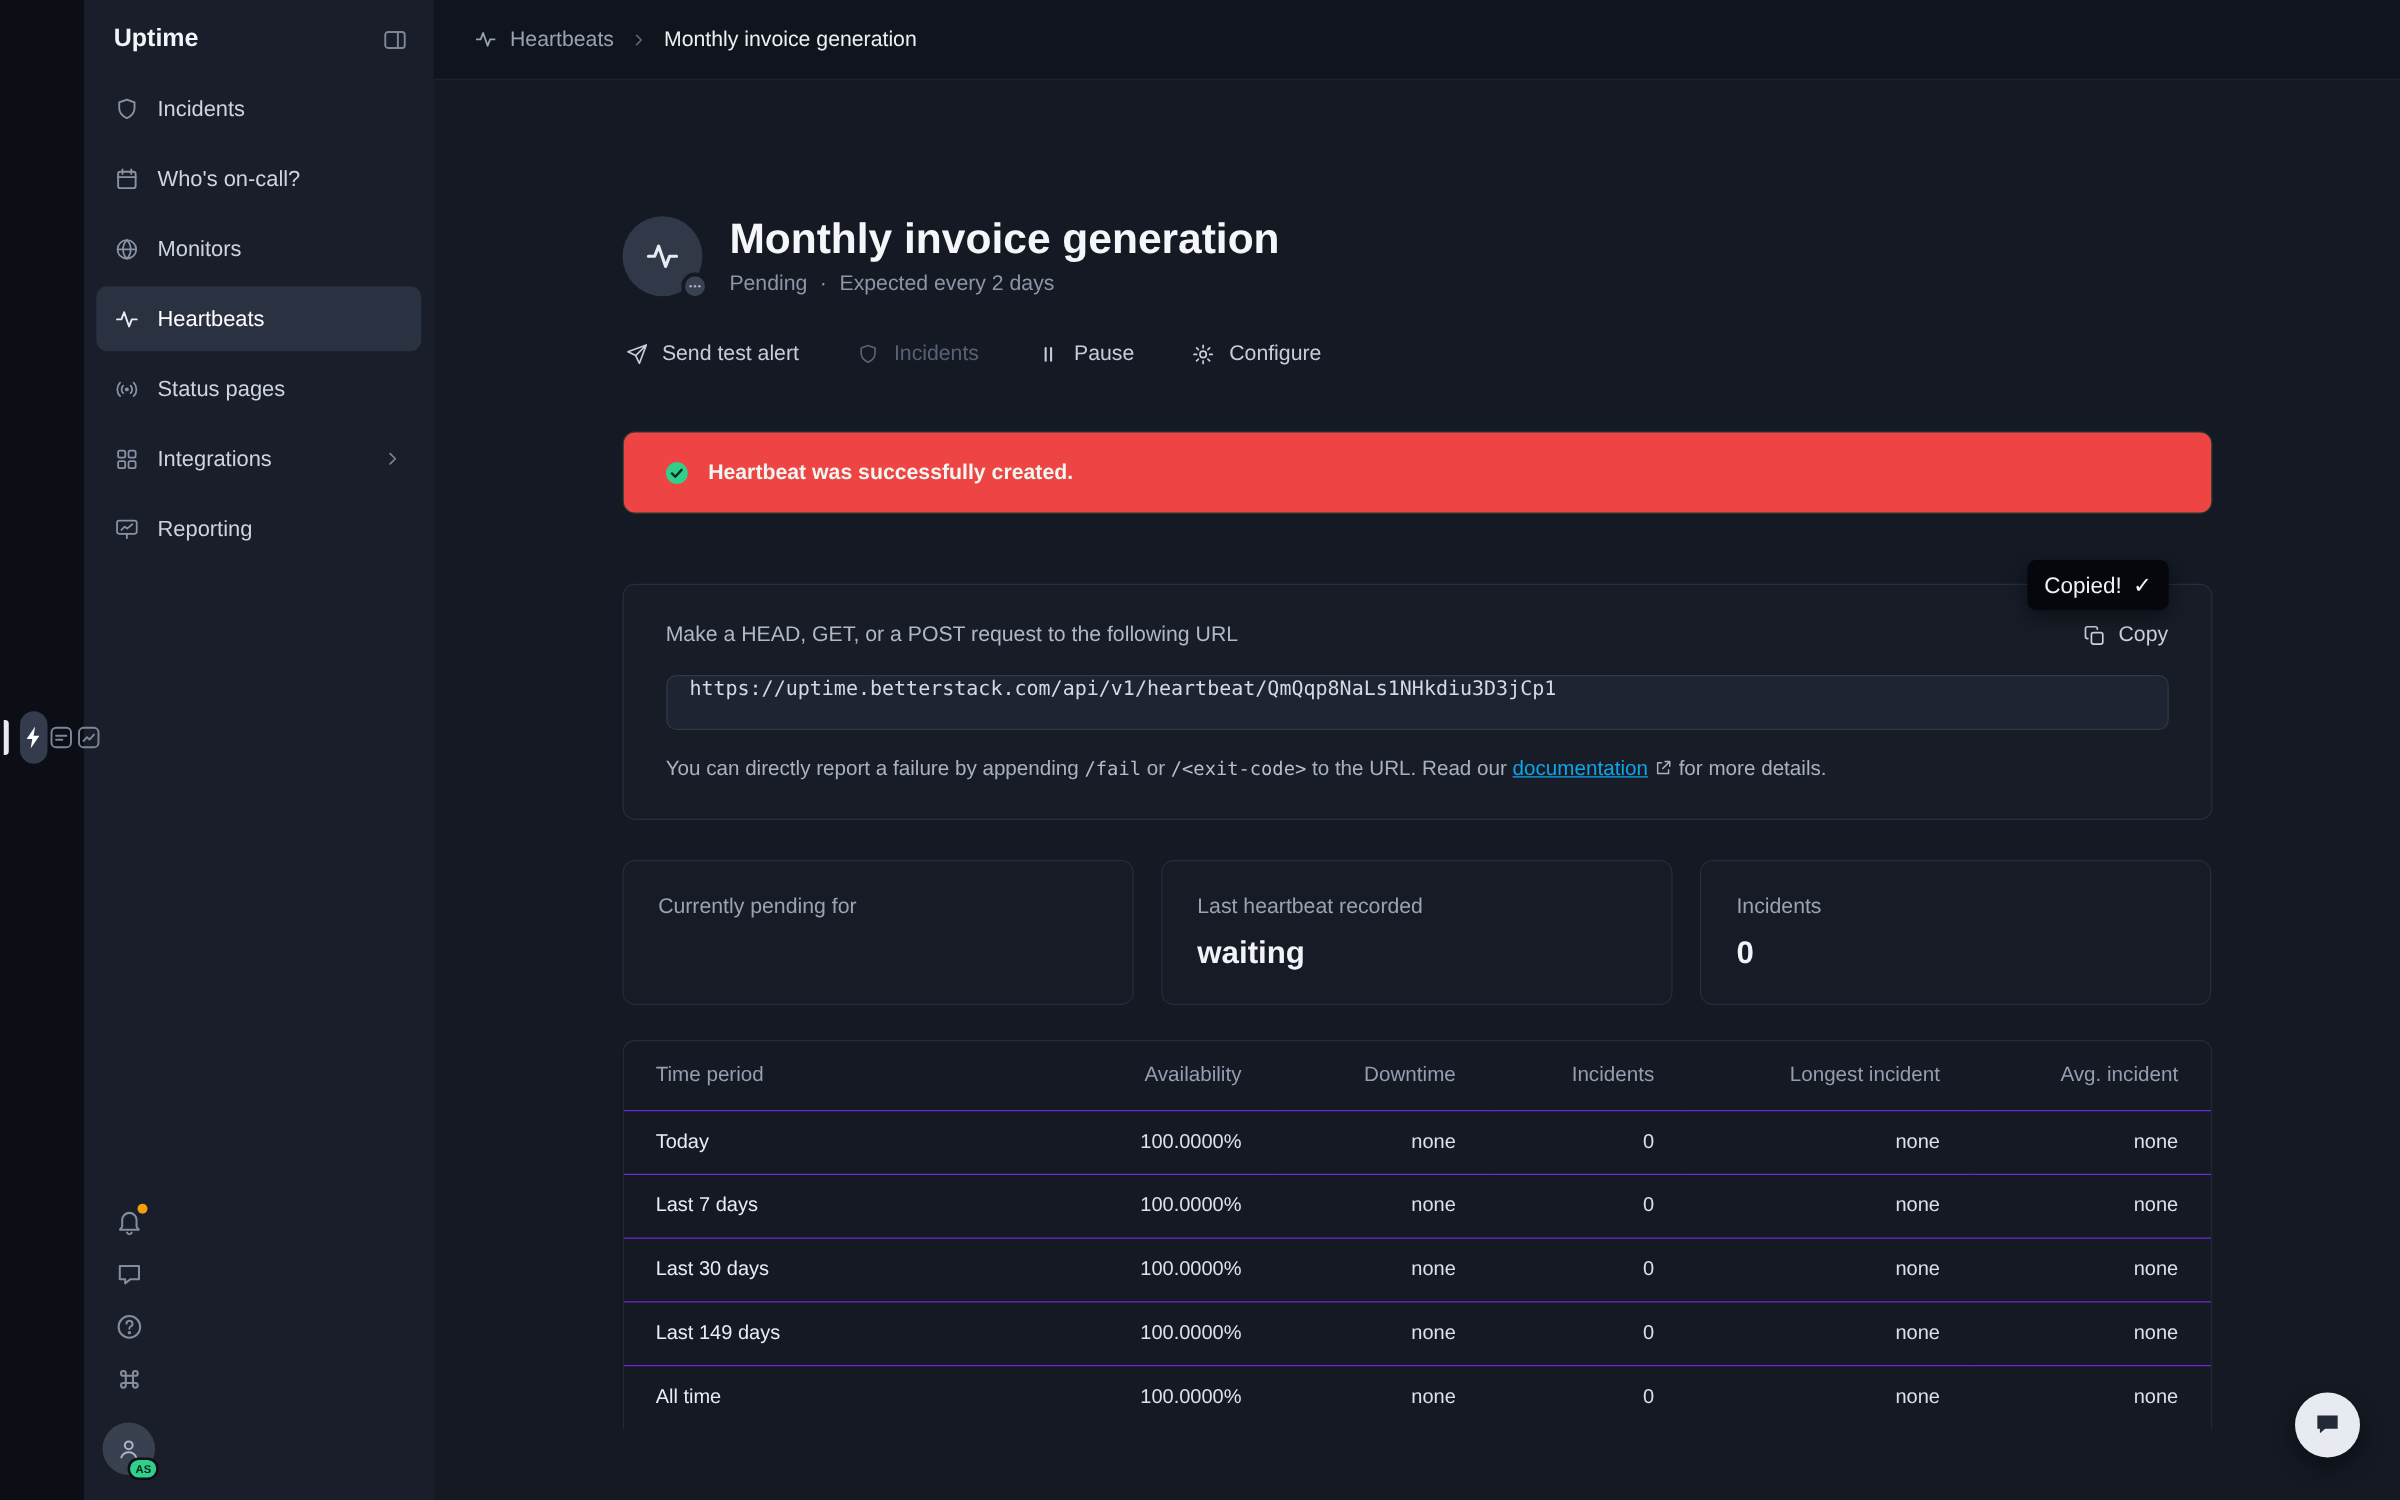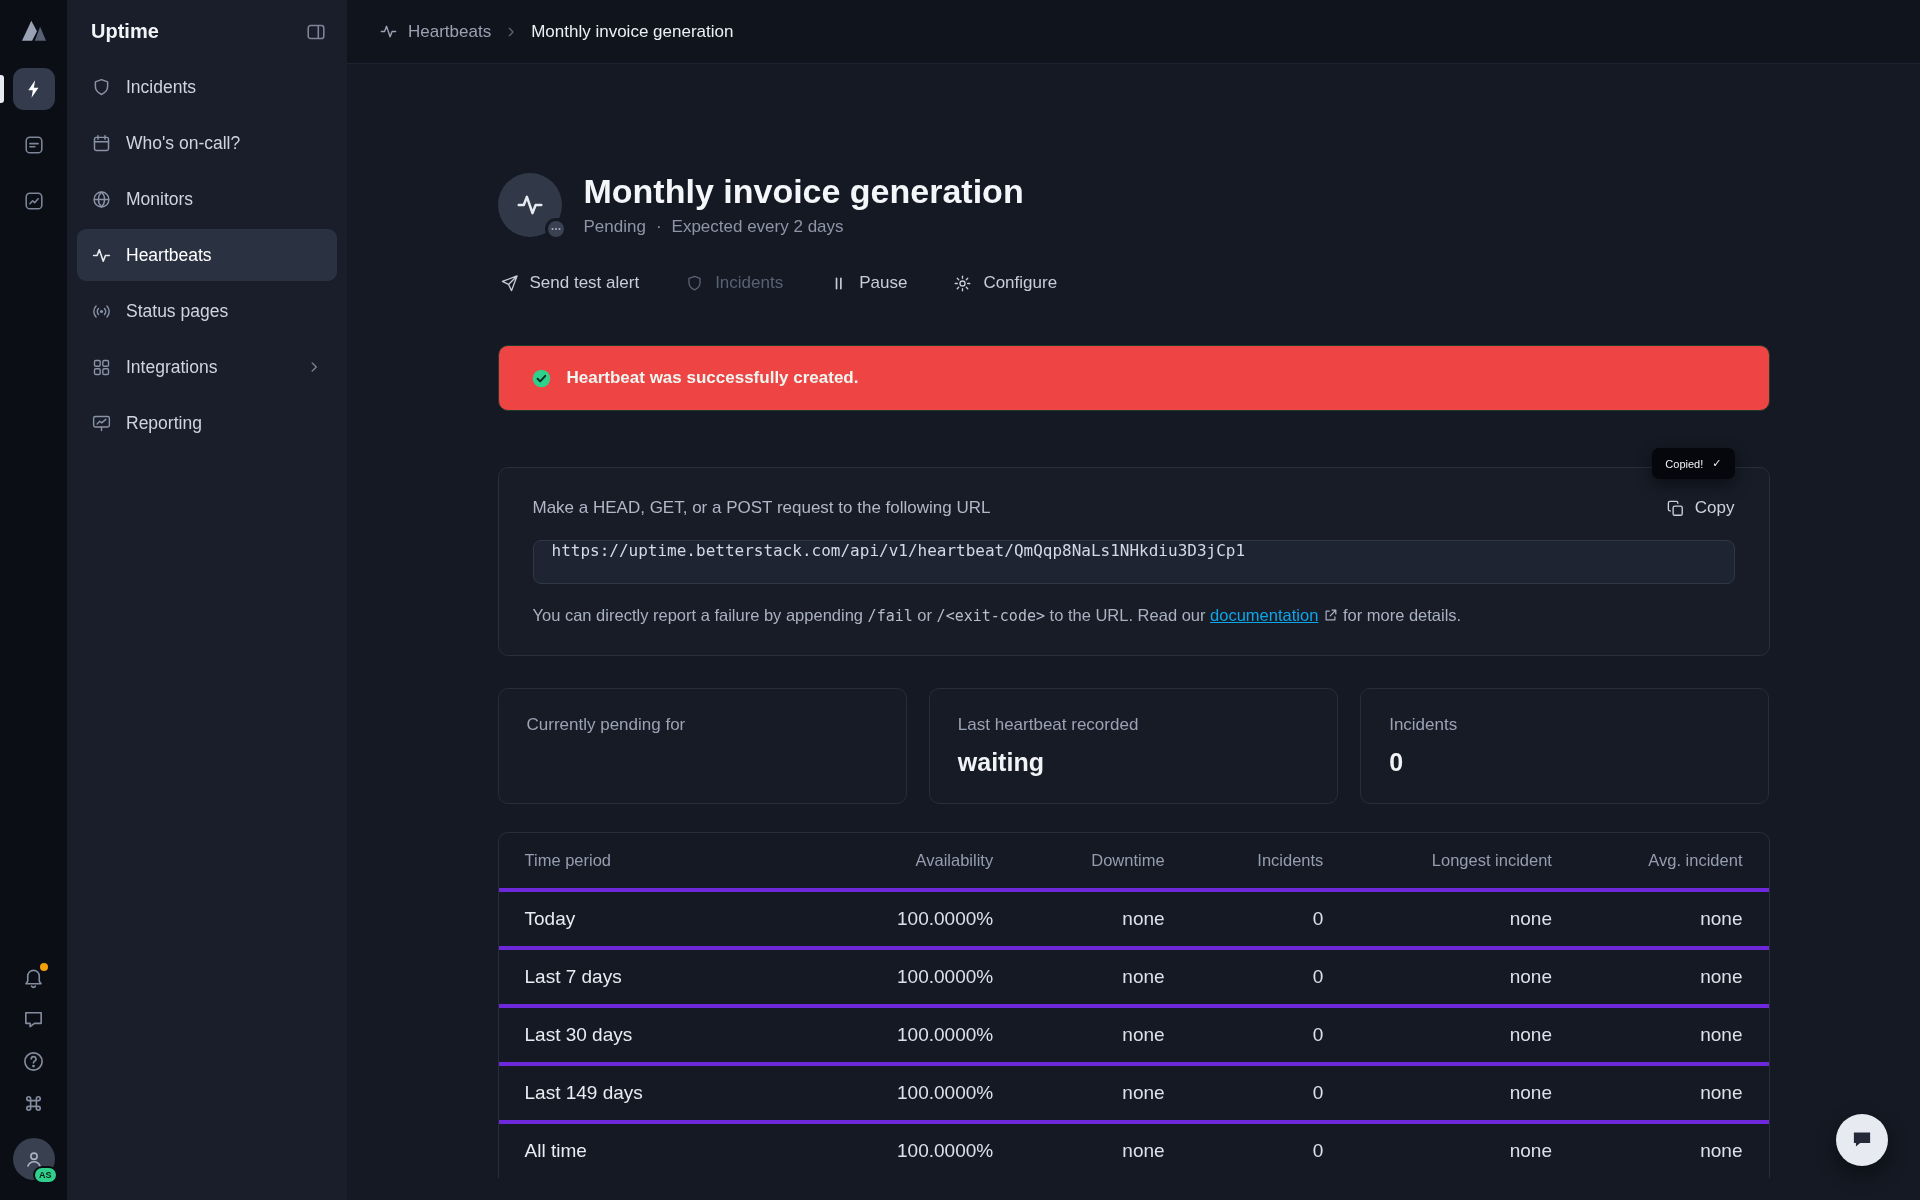--- a/index.html
+++ b/index.html
@@ -7,21 +7,21 @@
   body {
     width:1920px; height:1200px; position:relative; overflow:hidden;
     background:#141923; color:#e7eaf0;
     font-family:"Liberation Sans", sans-serif;
   }
   svg { display:block; }
 
   
   .rail {
     position:absolute; left:0; top:0; bottom:0; width:67px;
-    background:#0b0e15; display:flex; flex-direction:column; align-items:center;
+    background:#0b0e15; display:flex; flex-direction:row; align-items:center;
     padding:14px 16px 20px; z-index:6;
   }
   .rail-logo { width:32px; height:32px; color:#9aa3b5; margin-bottom:22px; cursor:pointer; }
   .rail-item {
     width:42px; height:42px; border-radius:11px; display:flex; align-items:center;
     justify-content:center; color:#7d8598; margin-bottom:14px; position:relative; cursor:pointer;
   }
   .rail-item svg { width:22px; height:22px; }
   .rail-item.active { background:#333b4c; color:#ffffff; }
   .rail-item.active::before {
@@ -109,21 +109,21 @@
   .url-card {
     position:relative; margin-top:56px; border:1px solid #272e3c; background:#171c27;
     border-radius:10px; padding:30px 34px;
   }
   .url-top { display:flex; align-items:center; justify-content:space-between; }
   .url-instruction { font-size:17px; color:#b0b7c6; }
   .copy-btn { display:flex; align-items:center; gap:10px; color:#ccd1de; font-size:17px; cursor:pointer; }
   .copy-btn svg { width:19px; height:19px; }
   .copied-tooltip {
     position:absolute; top:-20px; right:34px; background:#05070c; color:#f0f2f6;
-    font-size:11px; font-weight:500; padding:9px 13px; border-radius:7px;
+    font-size:18px; font-weight:500; padding:9px 13px; border-radius:7px;
     display:flex; align-items:center; gap:9px; box-shadow:0 6px 16px rgba(0,0,0,0.45);
   }
   .url-box {
     margin-top:22px; height:44px; background:#1e2431; border:1px solid #2f3748; border-radius:8px;
     display:flex; padding:0 18px;
     font-family:"DejaVu Sans Mono", monospace; font-size:16px; color:#d3d9e5; cursor:text;
   }
   .url-hint { margin-top:22px; font-size:16.5px; color:#a9b1c1; }
   .code { font-family:"DejaVu Sans Mono", monospace; font-size:15px; color:#b6bdcb; }
   .doc-link { color:#0ea5e9; text-decoration:underline; cursor:pointer; }
@@ -132,21 +132,21 @@
 
   .stats { display:flex; gap:22px; margin-top:32px; }
   .stat-card { flex:1; border:1px solid #262d3b; background:#161b26; border-radius:10px; padding:26px 28px; }
   .stat-label { font-size:17px; color:#9aa2b4; }
   .stat-value { margin-top:13px; font-size:25px; font-weight:700; color:#f1f3f7; }
 
   .table-card { margin-top:28px; border:1px solid #262d3b; border-bottom:none; border-radius:10px 10px 0 0; overflow:hidden; }
   table { width:100%; border-collapse:collapse; }
   th { font-size:16.5px; font-weight:400; color:#959db0; padding:18px 26px; text-align:right; white-space:nowrap; }
   th:first-child { text-align:left; }
-  td { font-size:19px; color:#dde1ea; padding:16px 26px; text-align:right; border-top:4px solid #6d28d9; }
+  td { font-size:16px; color:#dde1ea; padding:16px 26px; text-align:right; border-top:1px solid #6d28d9; }
   td:first-child { text-align:left; color:#e9ecf2; }
   tbody tr { cursor:default; }
 
   .chat-fab {
     position:absolute; right:32px; bottom:34px; width:52px; height:52px; border-radius:50%;
     background:#e7eaf0; display:flex; align-items:center; justify-content:center;
     box-shadow:0 8px 20px rgba(0,0,0,0.45); cursor:pointer; z-index:10;
   }
   .chat-fab svg { width:26px; height:26px; }
 </style>

